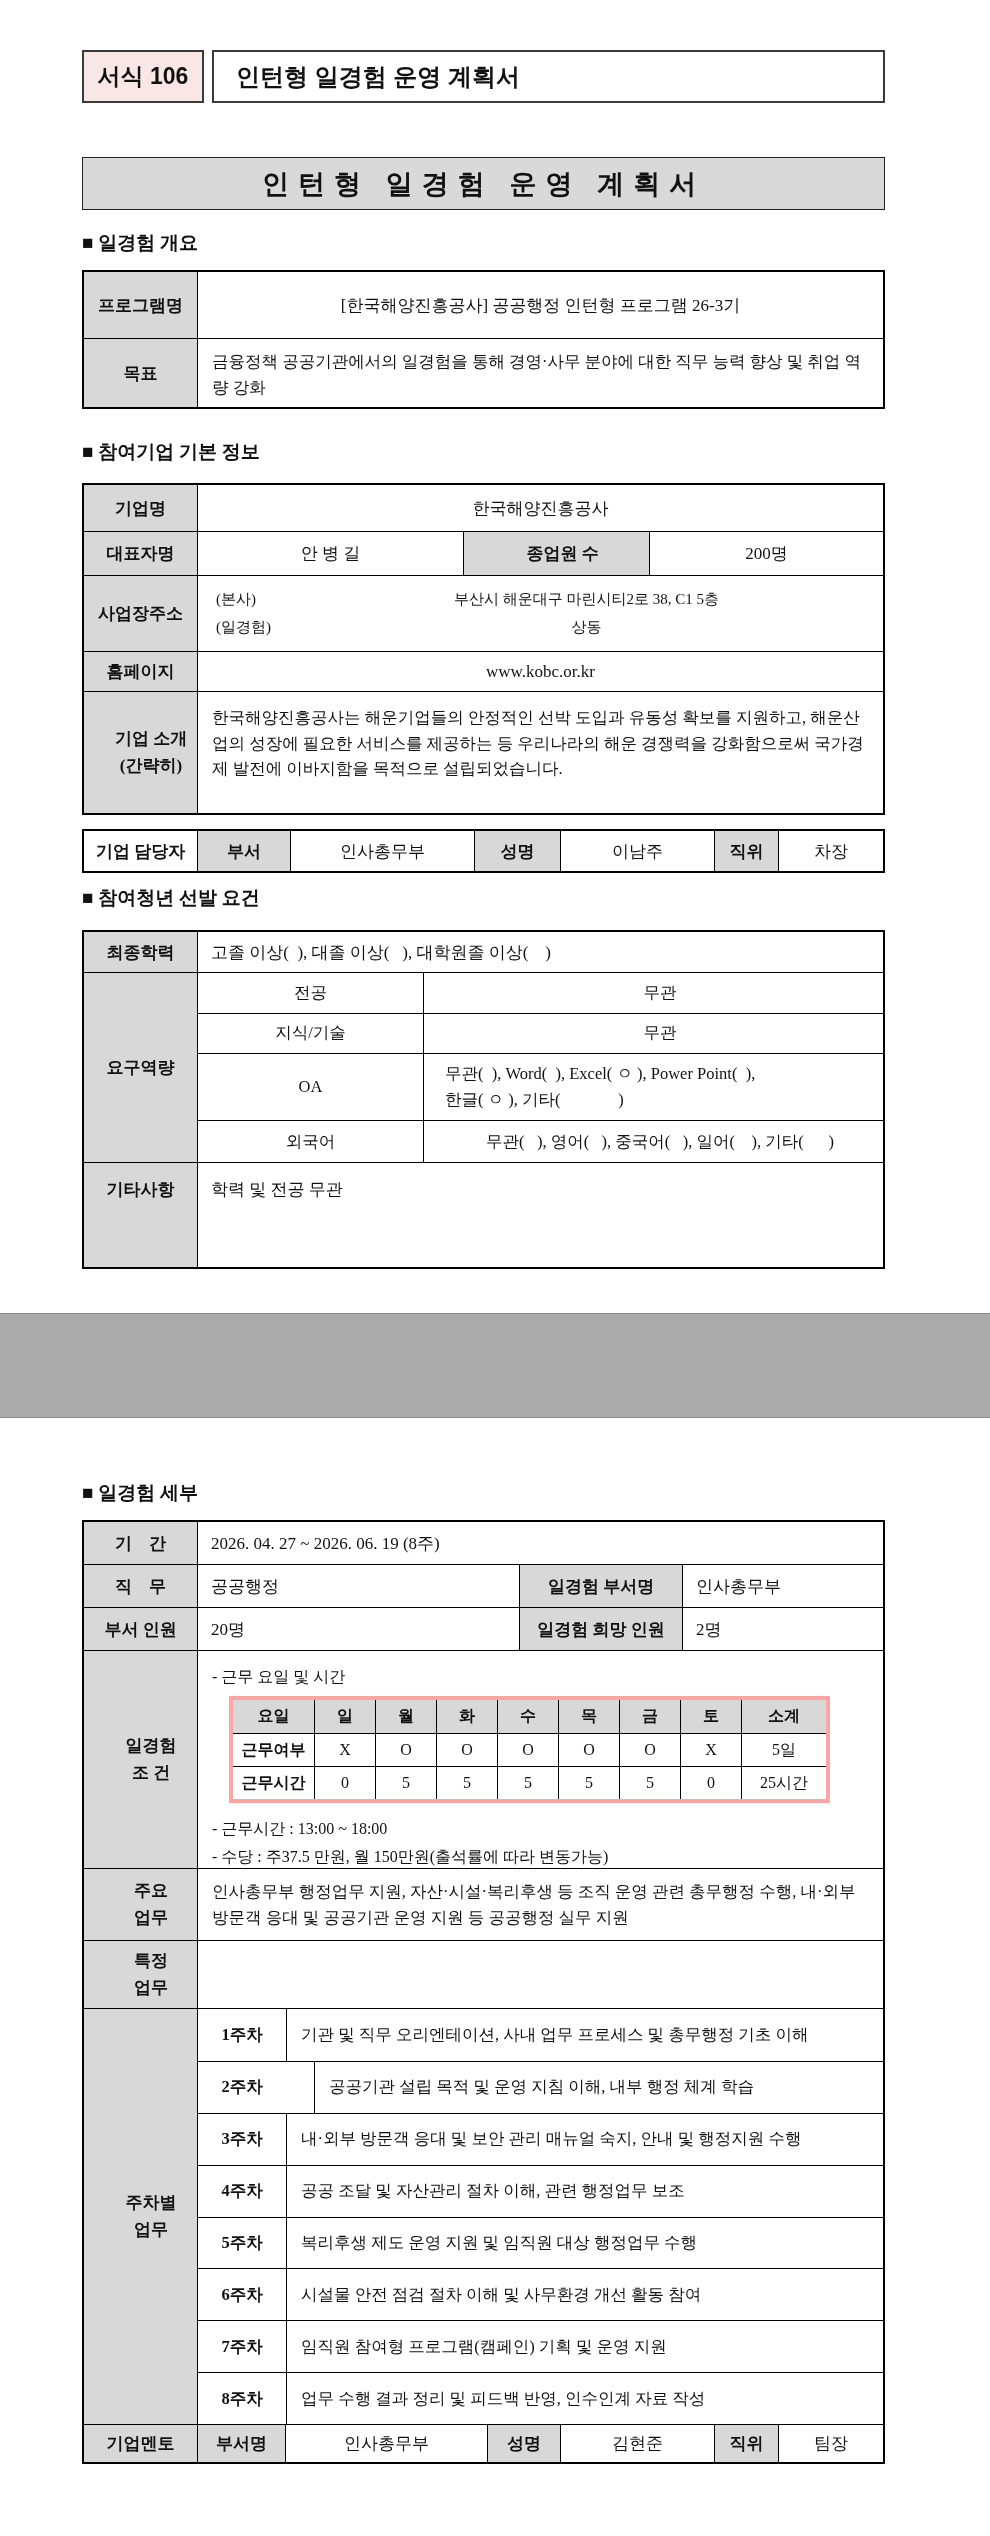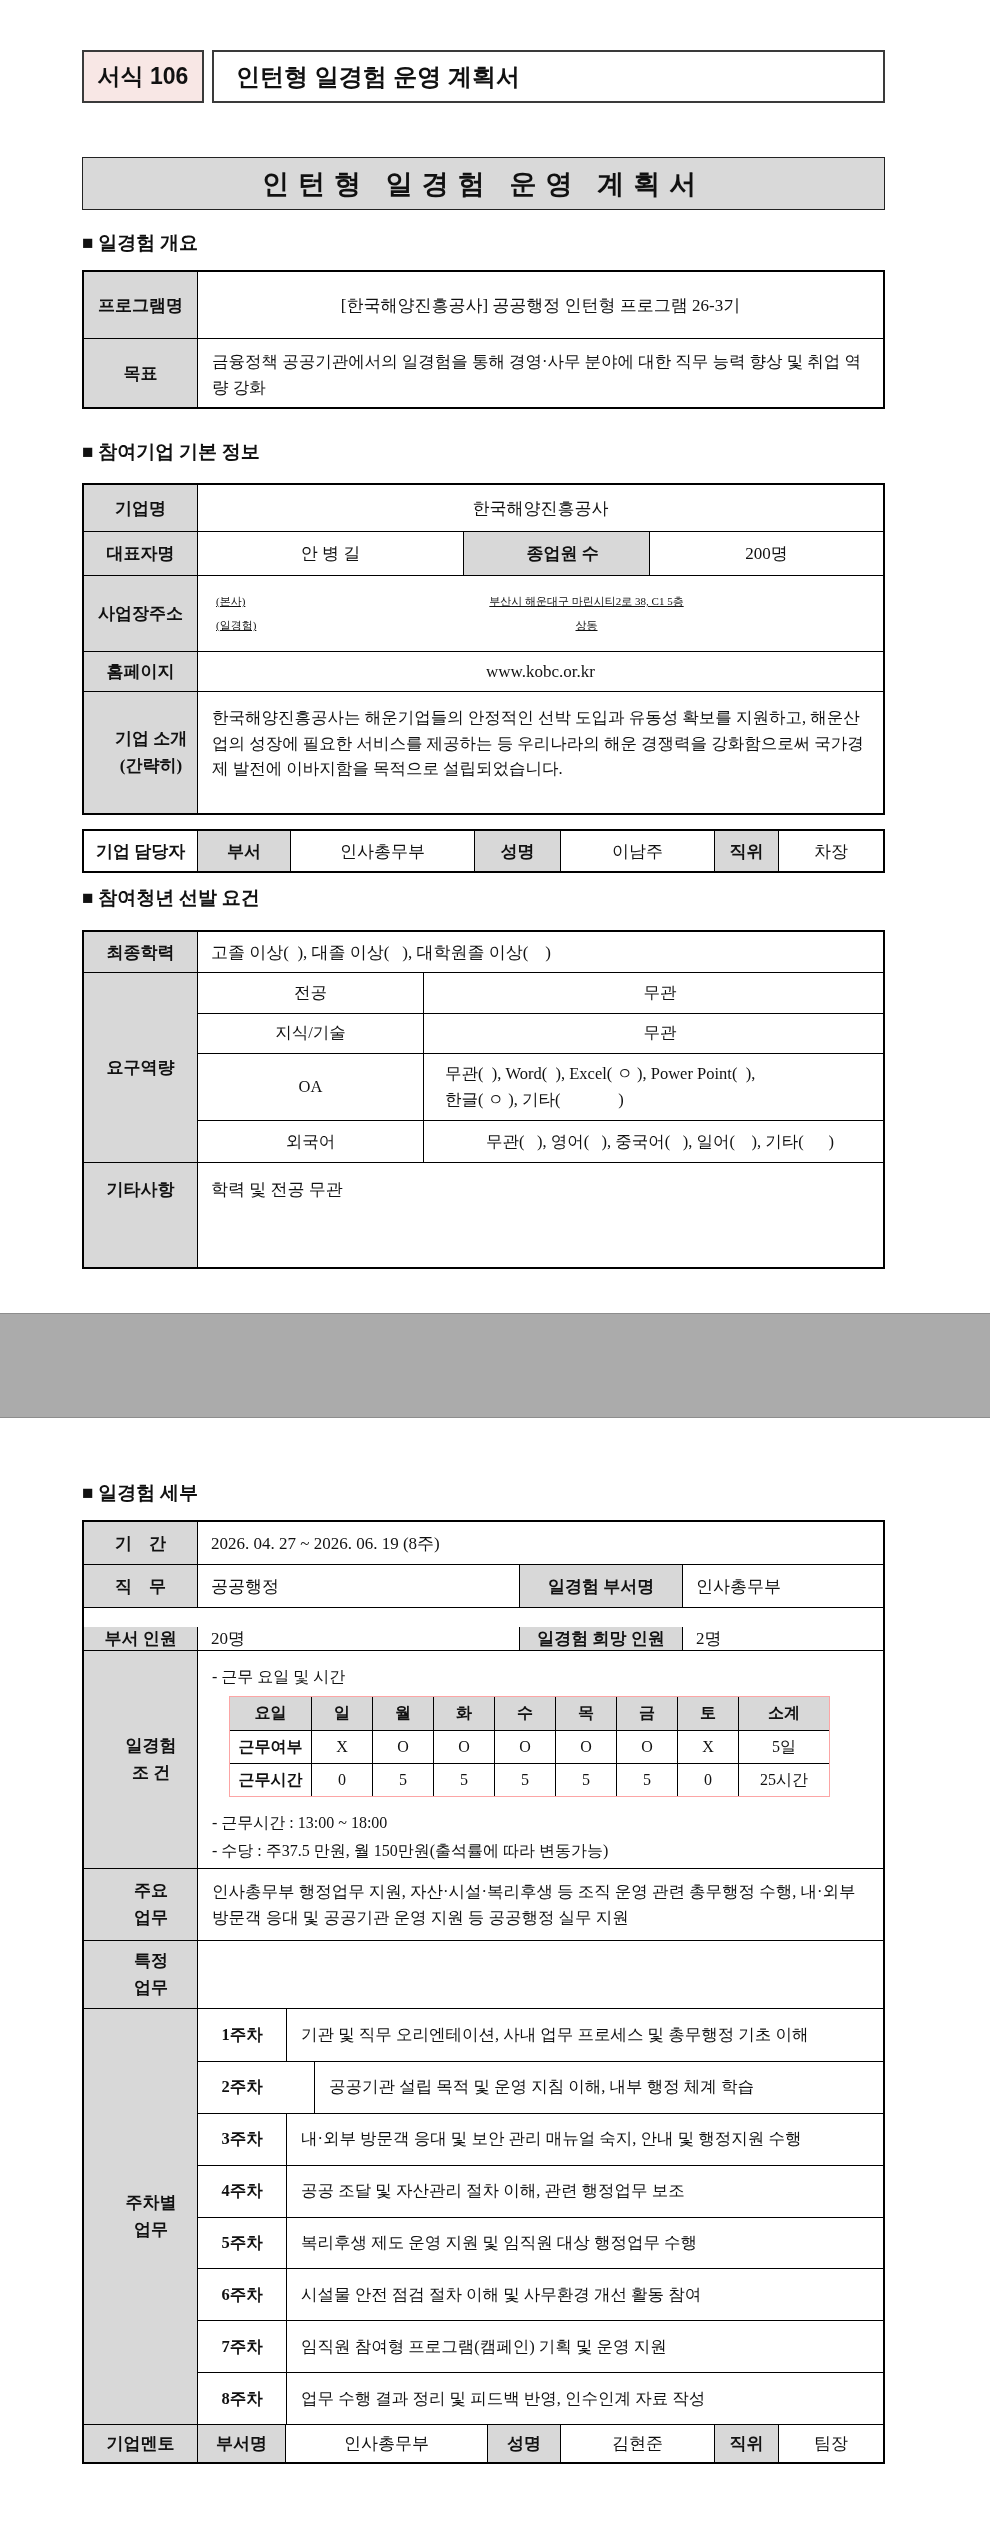--- a/index.html
+++ b/index.html
@@ -38,27 +38,27 @@
   .pre{white-space:pre;}
   .col{flex-direction:column;line-height:1.55;padding-left:21px;}
   .vstack{flex:1;min-width:0;display:flex;flex-direction:column;border-left:1px solid #000;box-sizing:border-box;}
   .sub-tr{display:flex;box-sizing:border-box;}
   .sub-tr + .sub-tr{border-top:1px solid #000;}
   .td2{box-sizing:border-box;display:flex;align-items:center;justify-content:center;font-size:16.5px;}
   .td2 + .td2{border-left:1px solid #000;}
 
   .para{display:block;padding:10px 14px;line-height:1.55;font-size:16.5px;align-items:flex-start;}
   .addr-cell{flex:1;min-width:0;border-left:1px solid #000;display:flex;flex-direction:column;justify-content:center;gap:9px;box-sizing:border-box;}
-  .addr-line{display:flex;align-items:center;font-size:11px;text-decoration:underline;}
+  .addr-line{display:flex;align-items:center;font-size:15px;}
   .addr-tag{width:92px;padding-left:18px;box-sizing:border-box;}
   .addr-val{flex:1;text-align:center;}
 
   .cond-cell{flex:1;min-width:0;border-left:1px solid #000;box-sizing:border-box;padding:16px 0 0 14px;font-size:16px;}
   .cond-line{line-height:1.2;}
-  .sched{margin:10px 0 16px 17px;border:1px solid #fca5a5;width:601px;box-sizing:border-box;text-align:right;}
+  .sched{margin:10px 0 16px 17px;border:4px solid #fca5a5;width:601px;box-sizing:border-box;text-align:right;}
   .sched .tr{height:33px;}
   .sched .td{font-size:16px;}
   .sc0{width:81px;flex:0 0 81px;}
   .scd{width:61px;flex:0 0 61px;}
   .sc8{flex:1;}
   .shead{background:#d8d8d8;font-weight:bold;font-family:"Liberation Sans",sans-serif;font-size:15.5px;}
   .srow-lbl{font-weight:bold;font-family:"Liberation Sans",sans-serif;font-size:15.5px;}
   .cond-line + .cond-line{margin-top:9px;}
 
   .wk-lbl{width:88px;flex:0 0 88px;font-weight:bold;}
@@ -197,21 +197,21 @@
         <div class="tr" style="height:42px;">
           <div class="td lbl w-lbl pre">기    간</div>
           <div class="td grow left">2026. 04. 27 ~ 2026. 06. 19 (8주)</div>
         </div>
         <div class="tr" style="height:43px;">
           <div class="td lbl w-lbl pre">직    무</div>
           <div class="td left" style="width:322px;flex:0 0 322px;">공공행정</div>
           <div class="td lbl" style="width:163px;flex:0 0 163px;">일경험 부서명</div>
           <div class="td grow left">인사총무부</div>
         </div>
-        <div class="tr" style="height:43px;align-items:flex-end;">
+        <div class="tr" style="height:43px;">
           <div class="td lbl w-lbl">부서 인원</div>
           <div class="td left" style="width:322px;flex:0 0 322px;">20명</div>
           <div class="td lbl" style="width:163px;flex:0 0 163px;">일경험 희망 인원</div>
           <div class="td grow left">2명</div>
         </div>
 
         <div class="tr" style="height:218px;">
           <div class="td lbl w-lbl col">
             <span>일경험</span>
             <span>조 건</span>

